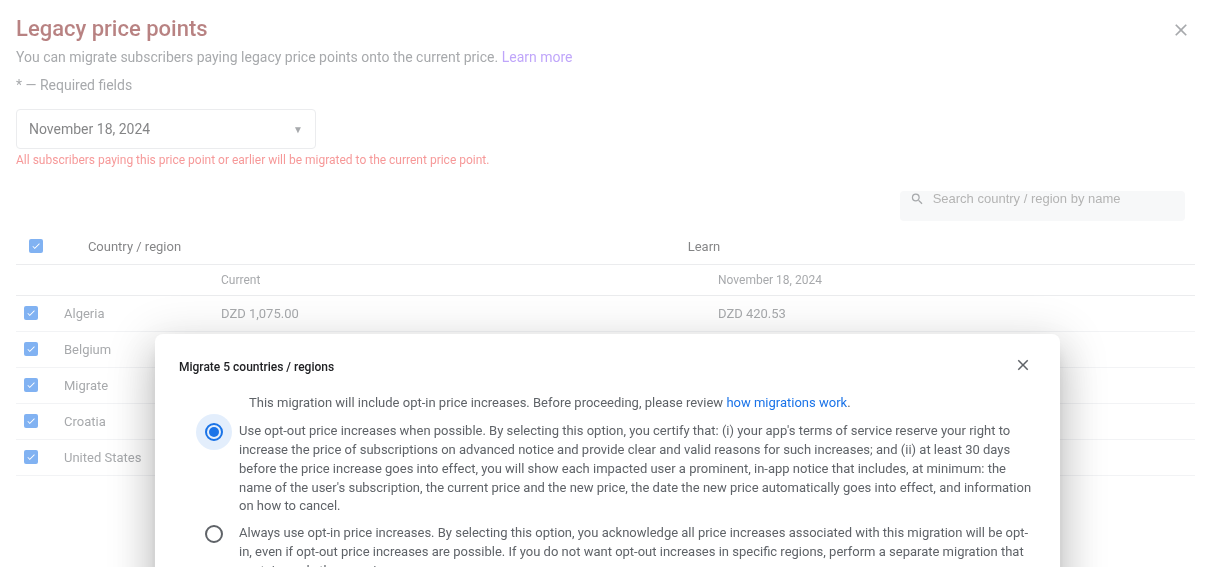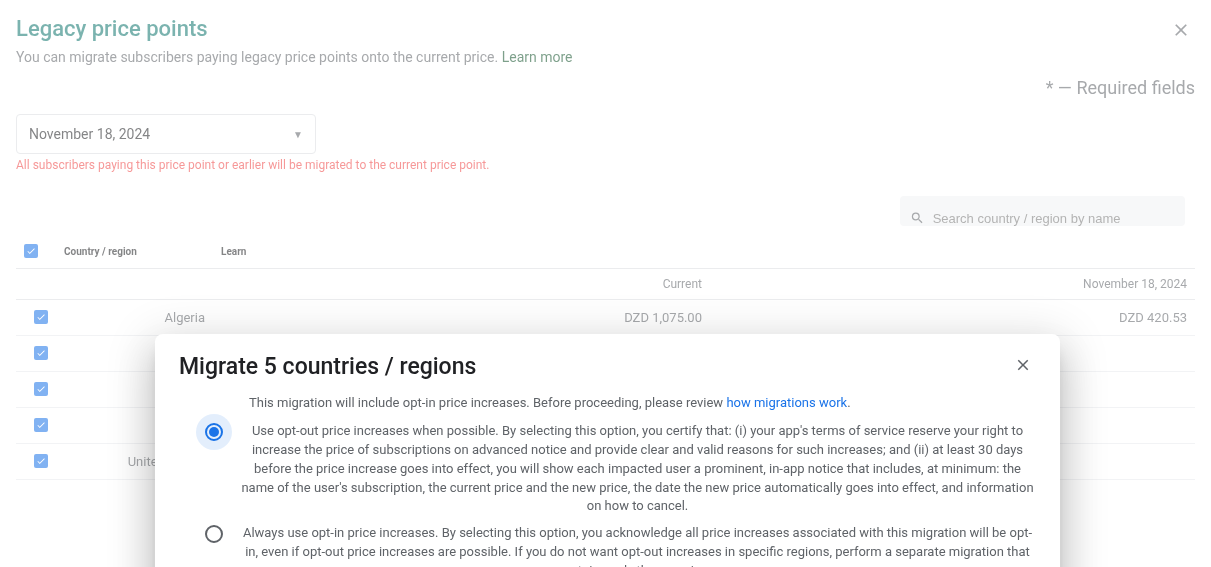--- a/index.html
+++ b/index.html
@@ -21,44 +21,43 @@
       padding: 16px 16px 0 16px;
     }
     .header {
       display: flex;
       justify-content: space-between;
       align-items: flex-start;
     }
     .page-title {
       font-size: 22px;
       font-weight: 500;
-      color: #0f766e;
+      color: #7f1d1d;
       margin-bottom: 8px;
     }
     .close-btn {
       background: none;
       border: none;
       cursor: pointer;
       padding: 4px;
       color: #5f6368;
     }
     .subtitle {
       color: #5f6368;
       font-size: 14px;
       margin-bottom: 12px;
     }
     .subtitle a {
-      color: #14532d;
+      color: #8b5cf6;
       text-decoration: none;
     }
     .required-note {
       color: #5f6368;
-      font-size: 18px;
+      font-size: 14px;
       margin-bottom: 16px;
-      text-align: right;
     }
     .form-row {
       display: flex;
       align-items: flex-start;
       margin-bottom: 24px;
     }
     .form-label {
       width: 217px;
       color: #5f6368;
       font-size: 13px;
@@ -96,21 +95,21 @@
       justify-content: flex-end;
       margin-bottom: 8px;
       padding-right: 10px;
     }
     .search-box {
       width: 285px;
       height: 30px;
       background: #f1f3f4;
       border-radius: 4px;
       display: flex;
-      align-items: flex-end;
+      align-items: flex-start;
       padding: 0 10px;
       gap: 8px;
     }
     .search-box input {
       background: transparent;
       border: none;
       outline: none;
       font-size: 13px;
       color: #5f6368;
       width: 100%;
@@ -118,33 +117,32 @@
     .search-icon-svg {
       width: 16px;
       height: 16px;
       fill: #5f6368;
     }
     .table {
       width: 100%;
       border-collapse: collapse;
     }
     .table th {
-      text-align: left;
-      font-weight: 700;
-      font-size: 10px;
+      text-align: center;
+      font-weight: 400;
+      font-size: 13px;
       color: #202124;
       padding: 10px 8px;
       border-bottom: 1px solid #dadce0;
     }
     .table td {
       padding: 10px 8px;
       border-bottom: 1px solid #e8eaed;
       font-size: 13px;
       color: #5f6368;
-      text-align: right;
     }
     .table .subheader td {
       font-size: 12px;
       color: #5f6368;
       border-bottom: 1px solid #dadce0;
       padding: 8px 8px;
     }
     .table .data-row td:first-child {
       color: #202124;
     }
@@ -191,21 +189,21 @@
       top: 334px;
       left: 155px;
     }
     .modal-header {
       display: flex;
       justify-content: space-between;
       align-items: center;
       margin-bottom: 14px;
     }
     .modal-title {
-      font-size: 23px;
+      font-size: 12px;
       font-weight: 500;
       color: #202124;
     }
     .modal-close {
       background: none;
       border: none;
       cursor: pointer;
       color: #5f6368;
       padding: 4px;
     }
@@ -219,21 +217,20 @@
       margin-left: 44px;
     }
     .modal-intro a {
       color: #1a73e8;
       text-decoration: none;
     }
     .radio-row {
       display: flex;
       gap: 16px;
       margin-bottom: 8px;
-      text-align: center;
     }
     .radio {
       width: 18px;
       height: 18px;
       border-radius: 50%;
       border: 2px solid #5f6368;
       flex-shrink: 0;
       position: relative;
       margin-top: 1px;
     }

